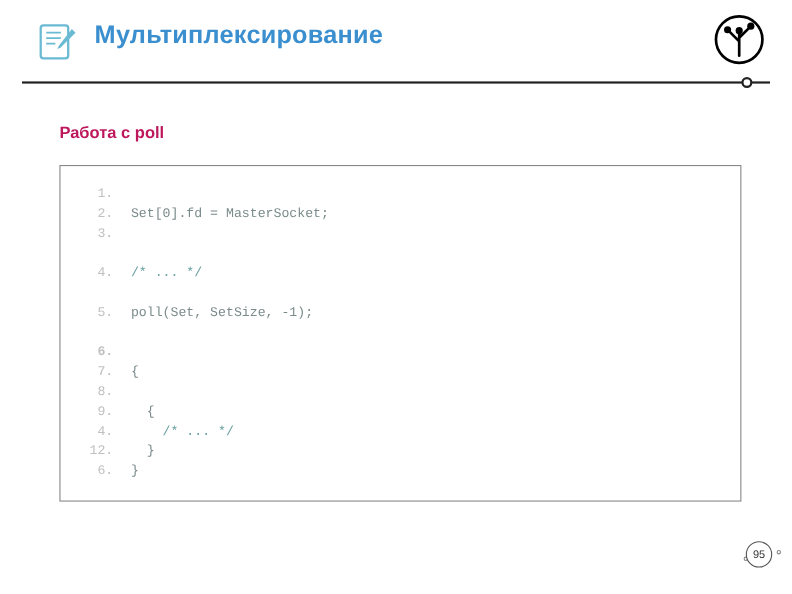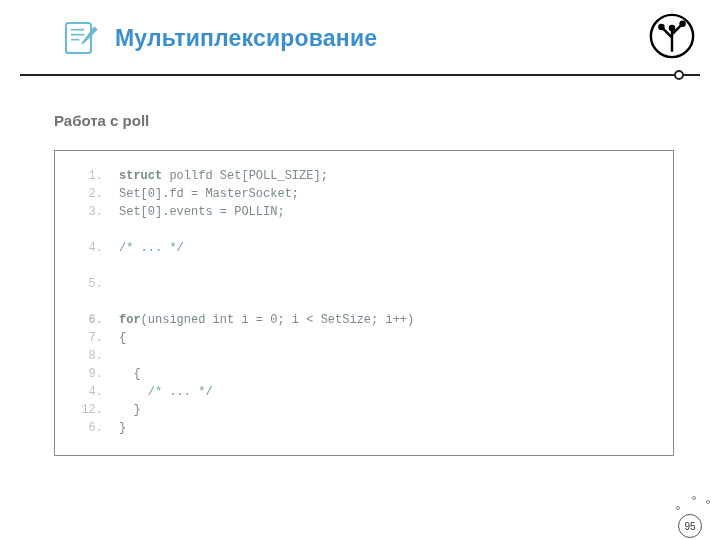--- a/index.html
+++ b/index.html
@@ -6,23 +6,21 @@
   body {
     width: 720px;
     height: 540px;
     background: #ffffff;
     font-family: Arial, Helvetica, sans-serif;
     position: relative;
     overflow: hidden;
   }
   .header {
     display: flex;
-    align-items: center;
-    padding: 18px 28px 10px 20px;
-    margin-left: 41px;
+    padding: 18px 28px 10px 32px;
   }
   .edit-icon {
     width: 40px;
     height: 40px;
     margin-right: 14px;
     flex-shrink: 0;
   }
   .edit-icon svg { width: 100%; height: 100%; }
   .title {
     color: #3b8fcf;
@@ -55,21 +53,21 @@
     border: 2px solid #222;
     border-radius: 50%;
     background: #fff;
   }
   .subtitle {
     position: absolute;
     left: 54px;
     top: 112px;
     font-size: 15px;
     font-weight: 700;
-    color: #737373;
+    color: #be185d;
   }
   .code-box {
     position: absolute;
     left: 54px;
     top: 150px;
     width: 620px;
     border: 1px solid #888;
     padding: 16px 18px 18px 18px;
     font-family: "Menlo","Consolas","Courier New",monospace;
     font-size: 12px;
@@ -89,21 +87,21 @@
     font-weight: 400;
   }
   .lineno.bold { font-weight: 700; }
   .code-content { color: #7a8a8a; }
   .code-content .kw { font-weight: 700; }
   .code-content .cm { color: #6aa0a0; }
   .blank-line { height: 18px; }
   .page-badge-wrap {
     position: absolute;
     right: 18px;
-    bottom: 2px;
+    bottom: 24px;
     margin-left: 32px;
   }
   .page-badge {
     width: 24px;
     height: 24px;
     border: 1px solid #555;
     border-radius: 50%;
     font-size: 10px;
     color: #333;
     display: flex;
@@ -147,29 +145,29 @@
     <circle cx="45" cy="17" r="4" fill="#000"></circle>
   </svg>
 </div>
 
 <div class="divider-line"></div>
 <div class="divider-node"></div>
 
 <div class="subtitle">Работа с poll</div>
 
 <div class="code-box" id="code-box">
-    <div class="code-line"><span class="lineno">1.</span><span class="code-content"><span class="kw">struct</span><span> pollfd Set[POLL_SIZE];</span></span></div>
+    <div class="code-line"><span class="lineno">1.</span></div>
     <div class="code-line"><span class="lineno">2.</span><span class="code-content"><span>Set[0].fd = MasterSocket;</span></span></div>
-    <div class="code-line"><span class="lineno">3.</span><span class="code-content"><span>Set[0].events = POLLIN;</span></span></div>
+    <div class="code-line"><span class="lineno">3.</span></div>
     <div class="blank-line"></div>
     <div class="code-line"><span class="lineno">4.</span><span class="code-content"><span class="cm">/* ... */</span></span></div>
     <div class="blank-line"></div>
-    <div class="code-line"><span class="lineno">5.</span></div>
+    <div class="code-line"><span class="lineno">5.</span><span class="code-content"><span>poll(Set, SetSize, -1);</span></span></div>
     <div class="blank-line"></div>
-    <div class="code-line"><span class="lineno bold">6.</span><span class="code-content"><span class="kw">for</span><span>(unsigned int i = 0; i &lt; SetSize; i++)</span></span></div>
+    <div class="code-line"><span class="lineno bold">6.</span></div>
     <div class="code-line"><span class="lineno">7.</span><span class="code-content"><span>{</span></span></div>
     <div class="code-line"><span class="lineno">8.</span></div>
     <div class="code-line"><span class="lineno">9.</span><span class="code-content"><span>  {</span></span></div>
     <div class="code-line"><span class="lineno">4.</span><span class="code-content"><span>    </span><span class="cm">/* ... */</span></span></div>
     <div class="code-line"><span class="lineno">12.</span><span class="code-content"><span>  }</span></span></div>
     <div class="code-line"><span class="lineno">6.</span><span class="code-content"><span>}</span></span></div>
   </div>
 
 <div class="badge-dot bd1"></div>
 <div class="badge-dot bd2"></div>

